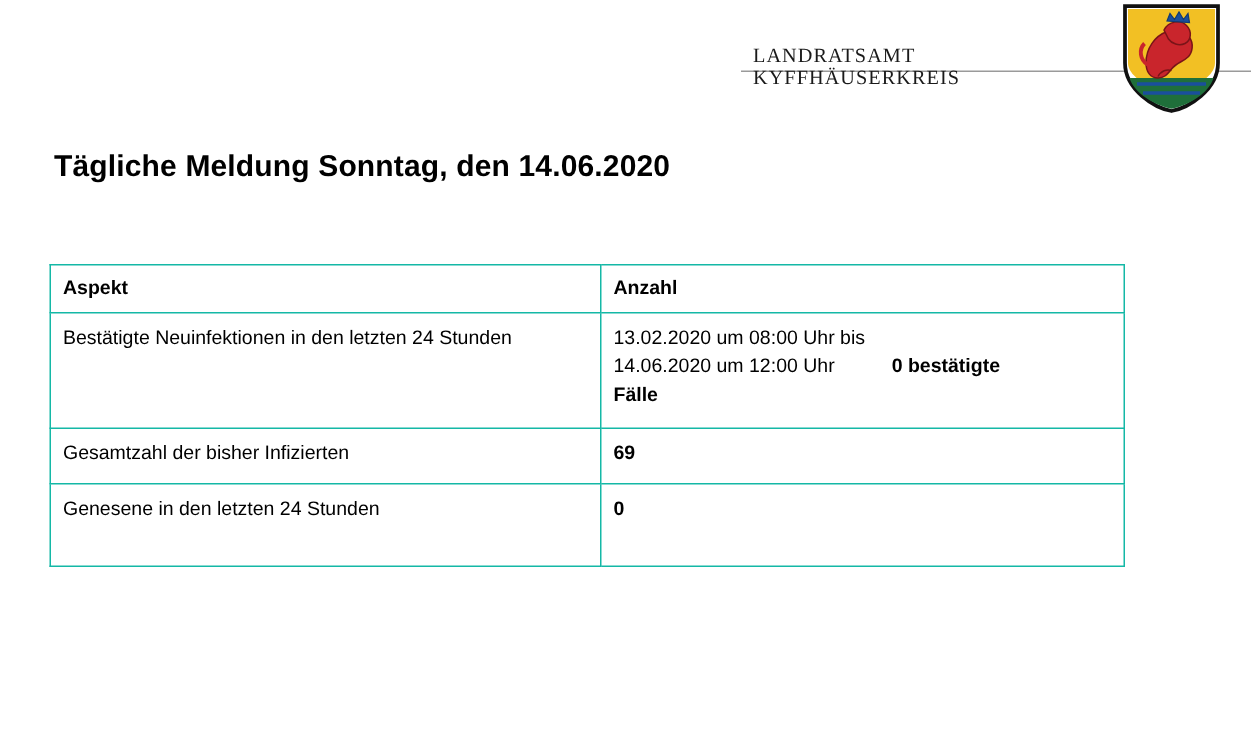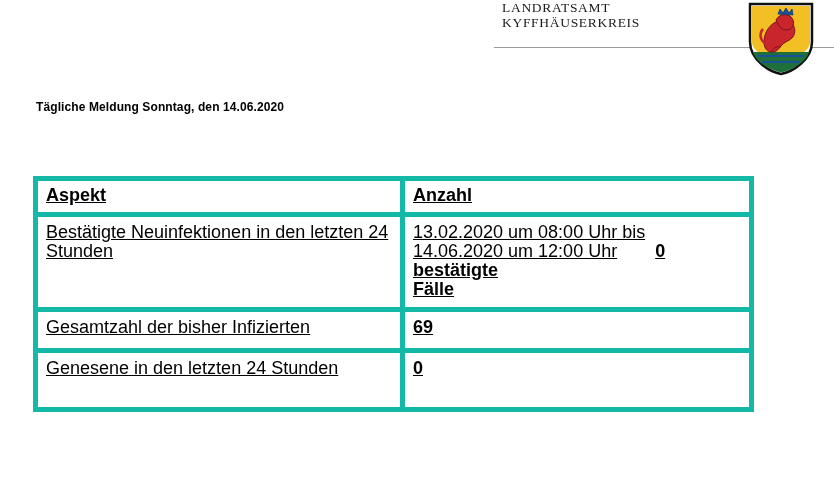--- a/index.html
+++ b/index.html
@@ -24,21 +24,21 @@
   .header-rule {
     position: absolute;
     left: 494px;
     right: 0;
     top: 47px;
     border-top: 1px solid #9a9a9a;
   }
   .org-name {
     position: absolute;
     left: 502px;
-    top: 0;
+    top: 29px;
     font-family: "Liberation Serif", serif;
     font-size: 13.5px;
     letter-spacing: 0.6px;
     line-height: 15px;
     color: #1a1a1a;
     white-space: nowrap;
   }
   .org-name div {
     letter-spacing: 0.7px;
   }
@@ -50,41 +50,40 @@
     top: 2px;
     width: 66px;
     height: 74px;
   }
 
   
   .doc-title {
     position: absolute;
     left: 36px;
     top: 100px;
-    font-size: 12px;
+    font-size: 20px;
     font-weight: bold;
     letter-spacing: 0.1px;
   }
 
   
   .report-table {
     position: absolute;
     left: 33px;
     top: 176px;
     width: 716px;
     border-collapse: collapse;
     table-layout: fixed;
   }
   .report-table td {
-    border: 5px solid #14b8a6;
+    border: 1px solid #14b8a6;
     vertical-align: top;
     padding: 6px 8px 8px 8px;
-    font-size: 18px;
+    font-size: 13px;
     line-height: 19px;
-    text-decoration: underline;
   }
   .col-aspect { width: 367px; }
   .col-count  { width: 349px; }
 
   .row-head td {
     font-weight: bold;
     padding-top: 5px;
     padding-bottom: 7px;
   }
   .bold { font-weight: bold; }

